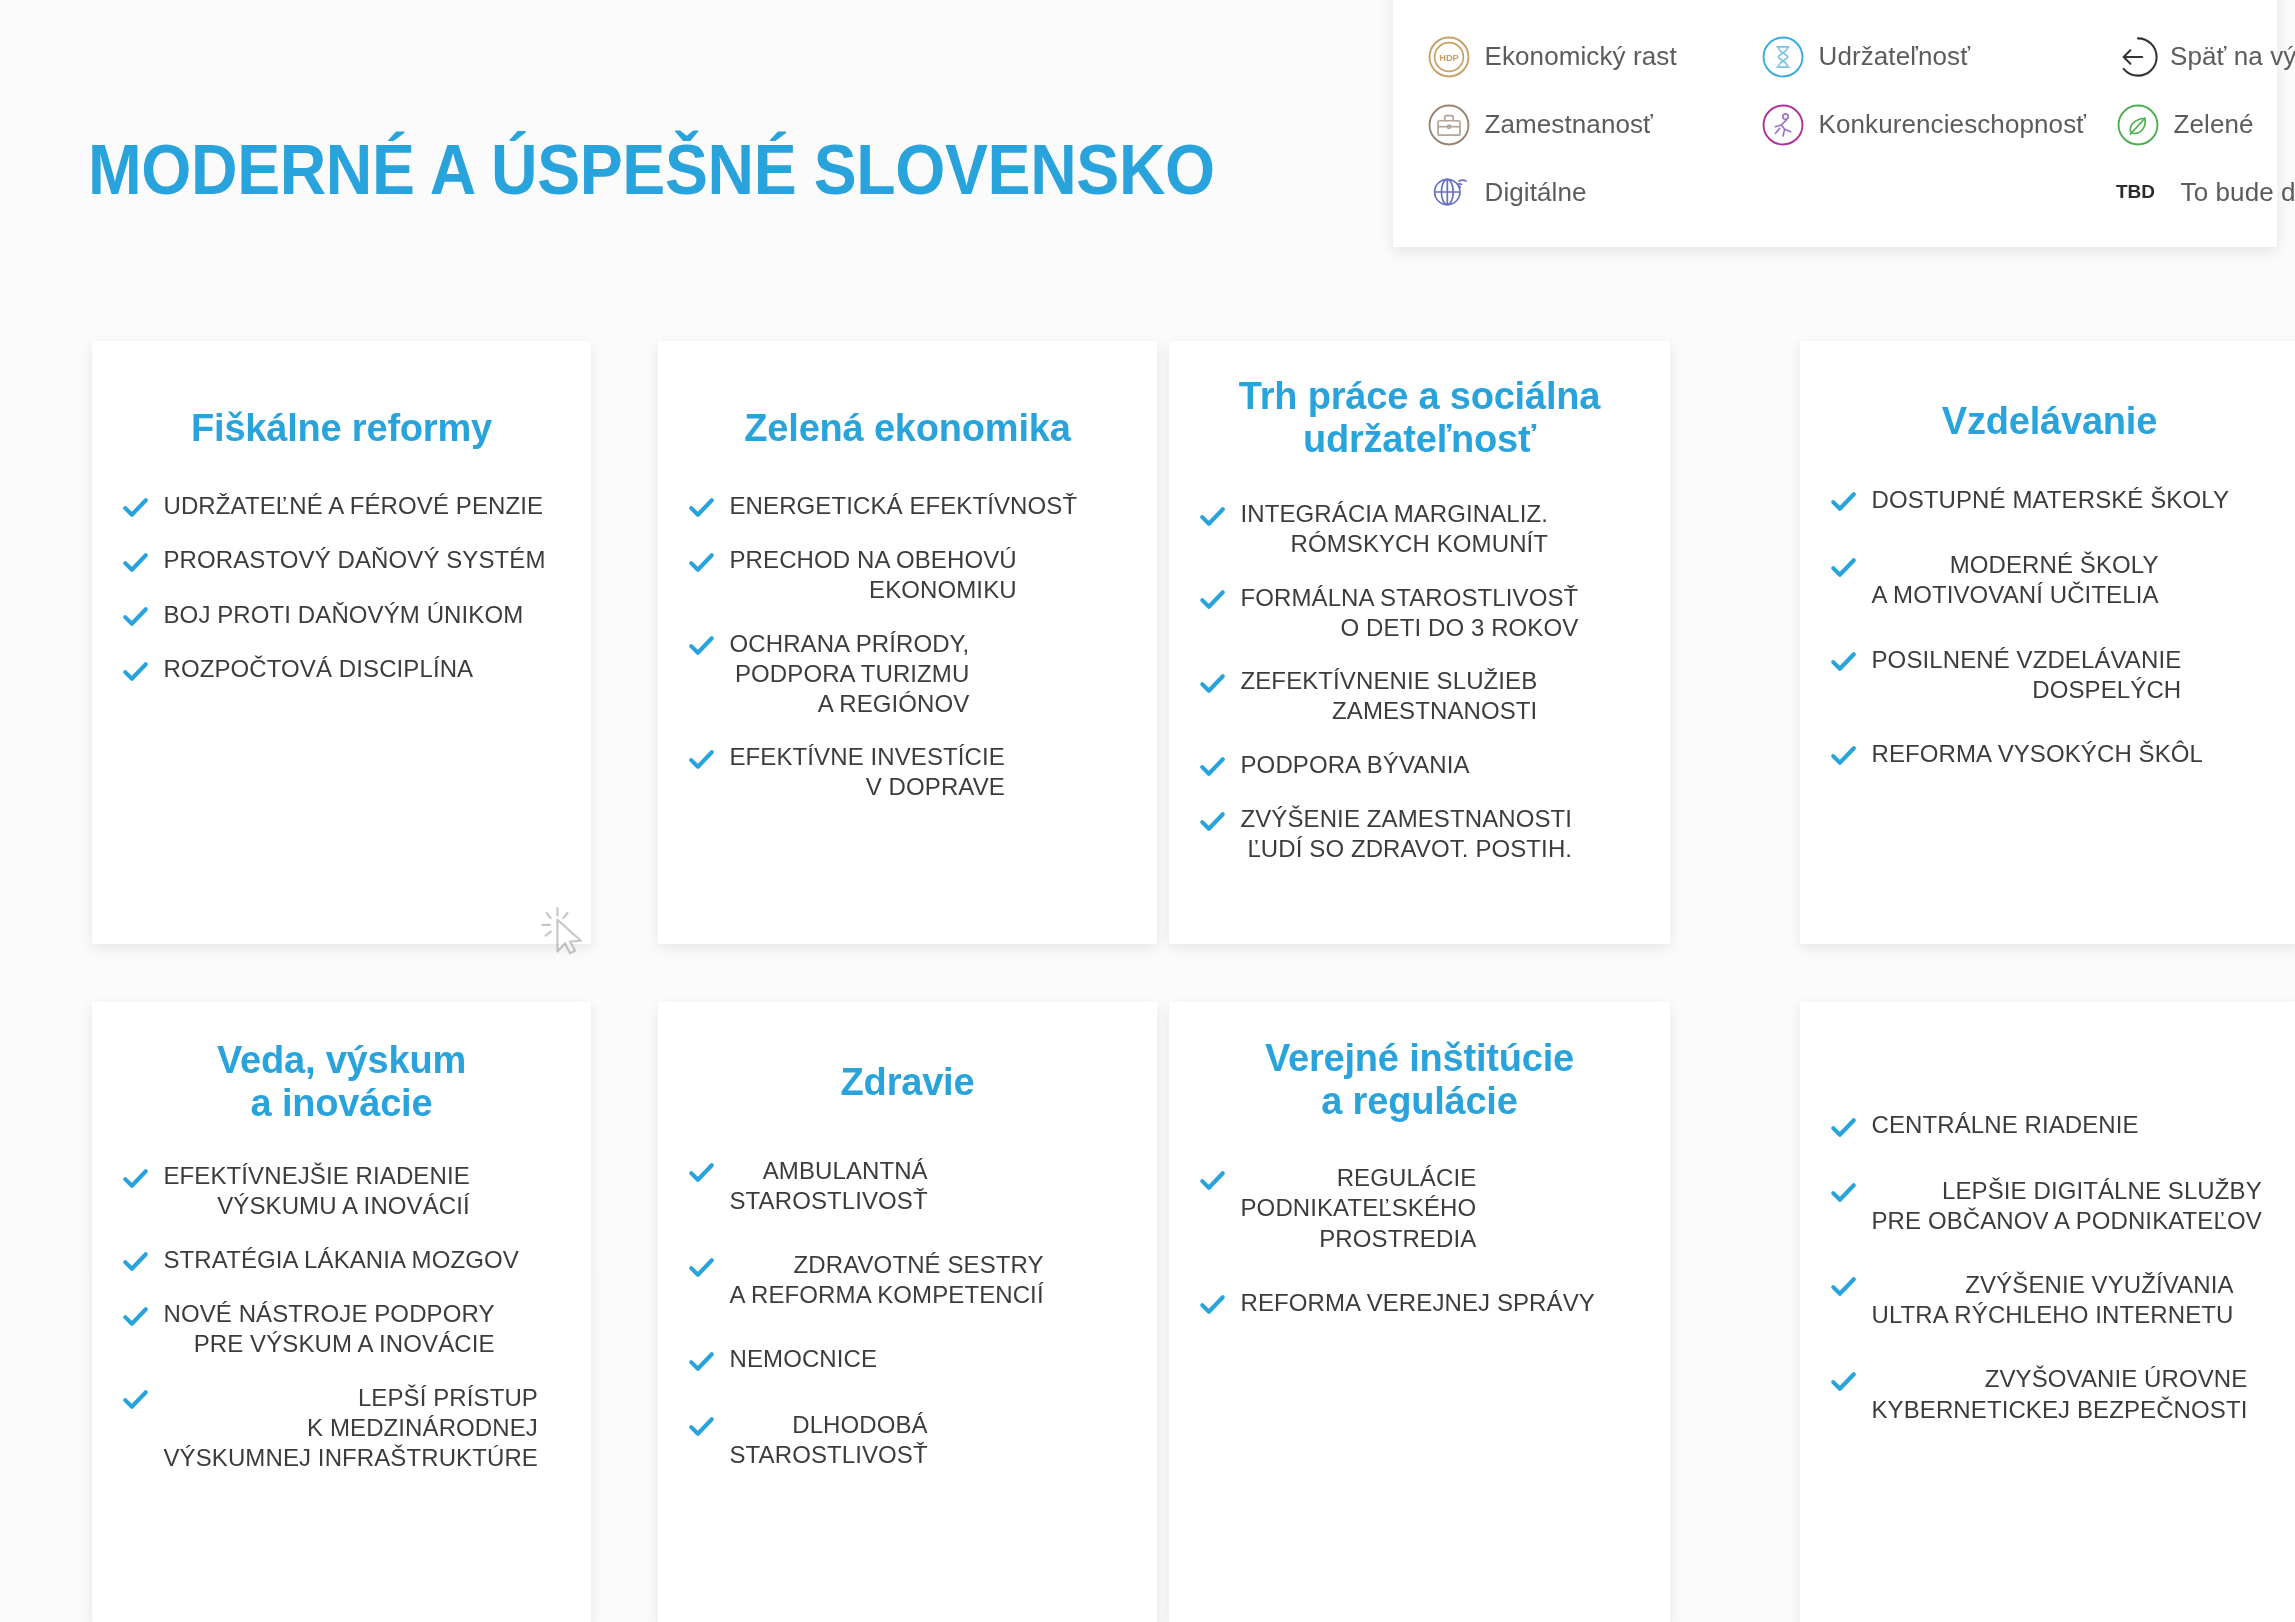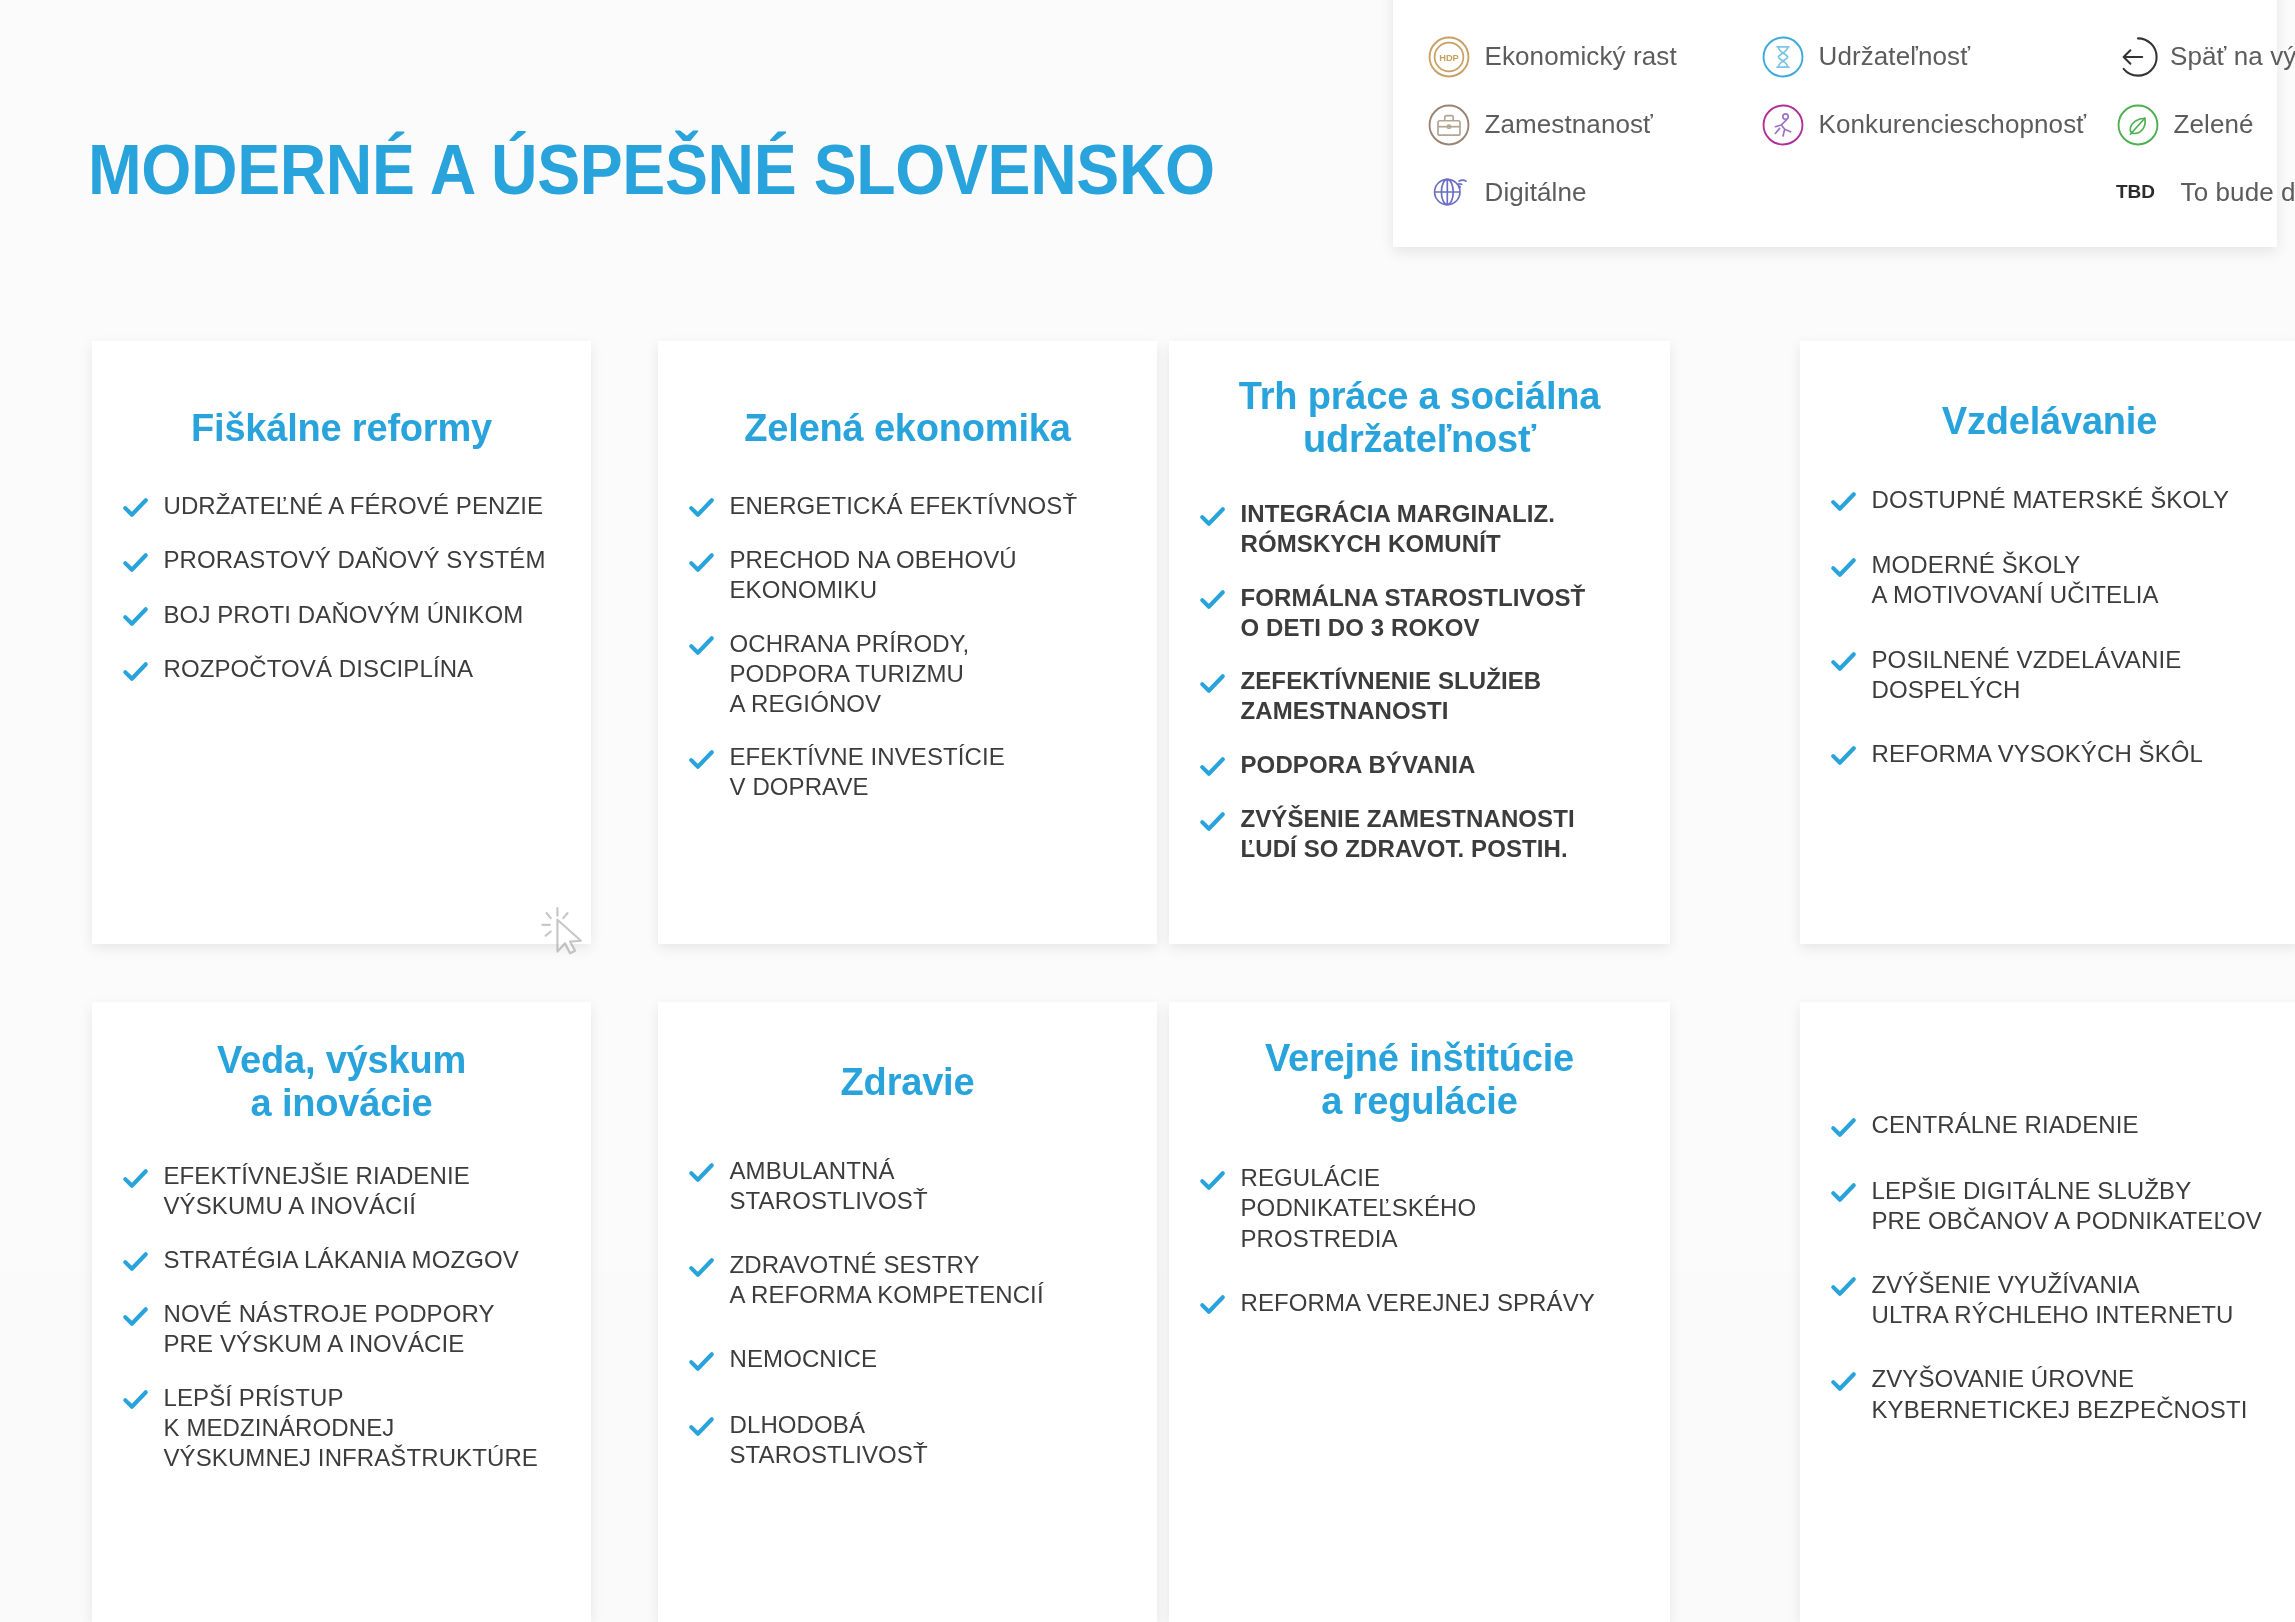--- a/index.html
+++ b/index.html
@@ -85,21 +85,21 @@
   
   .r1 { top: 341px; height: 603px; }
   .r2 { top: 1002px; height: 620px; }
   .c1 { left: 92px;  width: 499px; }
   .c2 { left: 658px;  width: 499px; }
   .c3 { left: 1169px; width: 501px; }
   .c4 { left: 1800px; width: 499px; }
 
   .card-inner { padding-top: 47px; }
 
-  .bullets { margin-top: 39px; }
+  .bullets { margin-top: 39px; text-align: right; }
   .bullet + .bullet { margin-top: 23px; }
   .bullets.gap-lg .bullet + .bullet { margin-top: 34px; }
 
   
   .cursor {
     position: absolute; left: 539px; top: 903px;
     width: 57px; height: 57px; opacity: 0.55;
   }
 </style>
 </head>
@@ -250,21 +250,21 @@
 V DOPRAVE</span>
         </li>
       </ul>
     </div>
   </div>
 
   <div class="card r1 c3">
     <div class="card-inner" style="padding-top:34px;">
       <div class="card-title" style="white-space:pre-line;">Trh práce a sociálna
 udržateľnosť</div>
-      <ul class="bullets" style="font-weight:bold;">
+      <ul class="bullets" style="">
         <li class="bullet">
           <svg class="check" viewBox="0 0 24 24">
               <path d="M3.5 12.5l5.5 5.5L20.5 6" fill="none" stroke="#29a3db" stroke-width="3.4" stroke-linecap="round" stroke-linejoin="round"></path>
             </svg>
           <span class="bullet-text">INTEGRÁCIA MARGINALIZ.
 RÓMSKYCH KOMUNÍT</span>
         </li>
         <li class="bullet">
           <svg class="check" viewBox="0 0 24 24">
               <path d="M3.5 12.5l5.5 5.5L20.5 6" fill="none" stroke="#29a3db" stroke-width="3.4" stroke-linecap="round" stroke-linejoin="round"></path>

